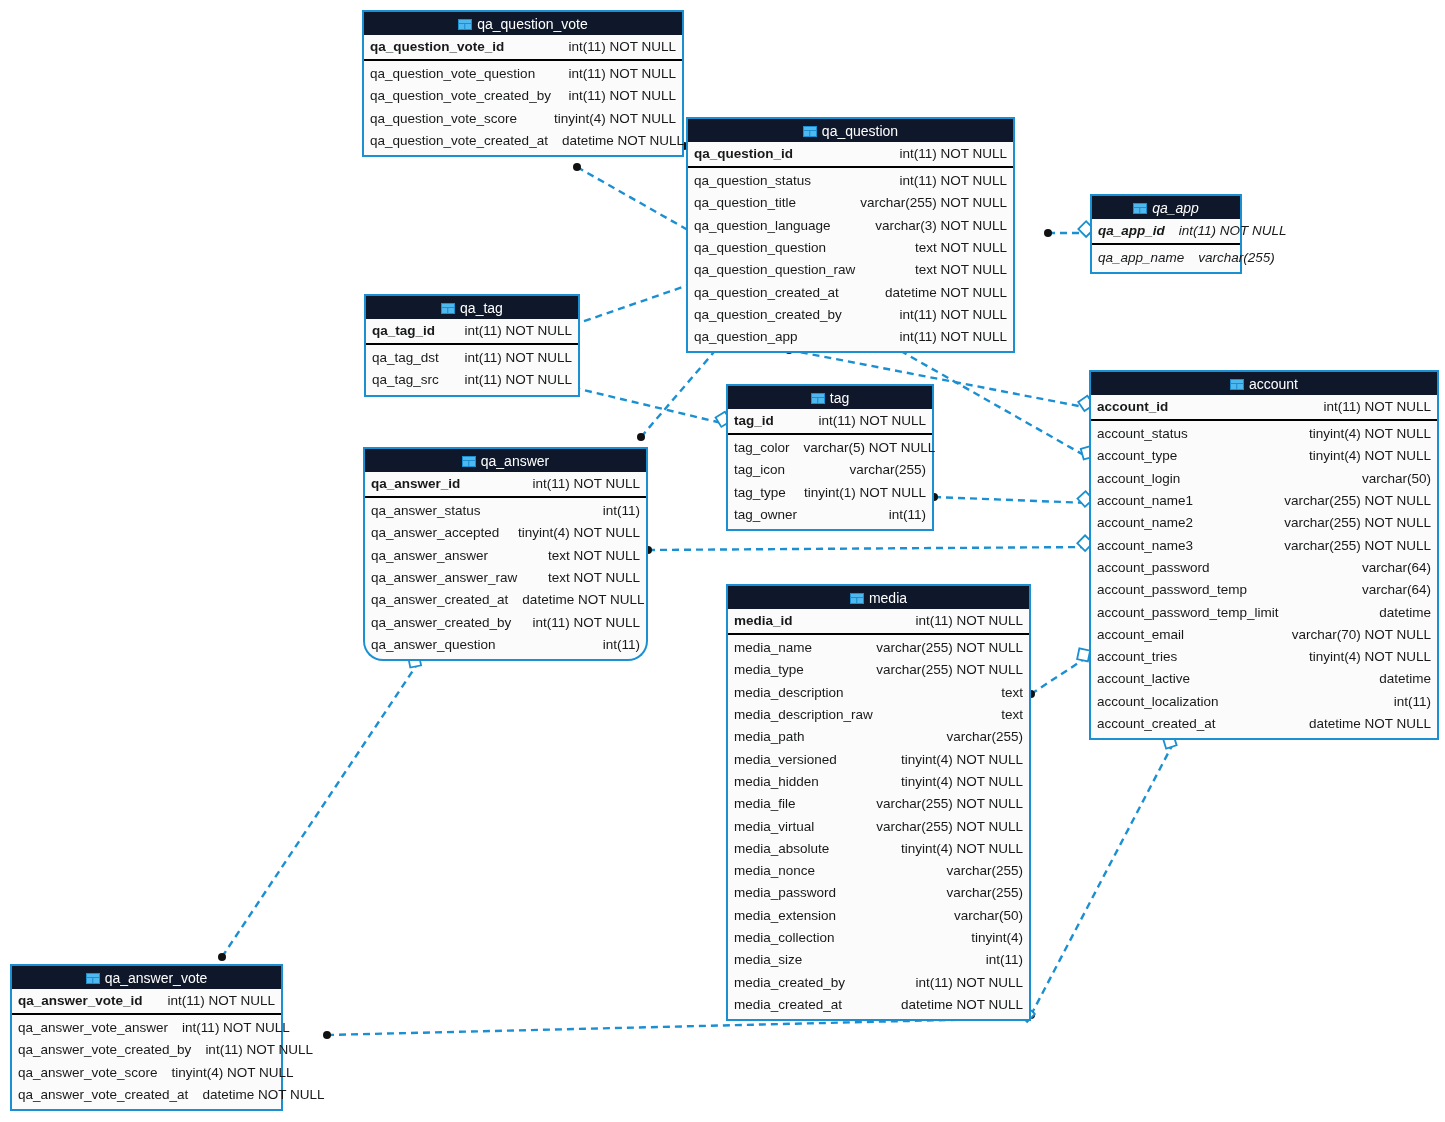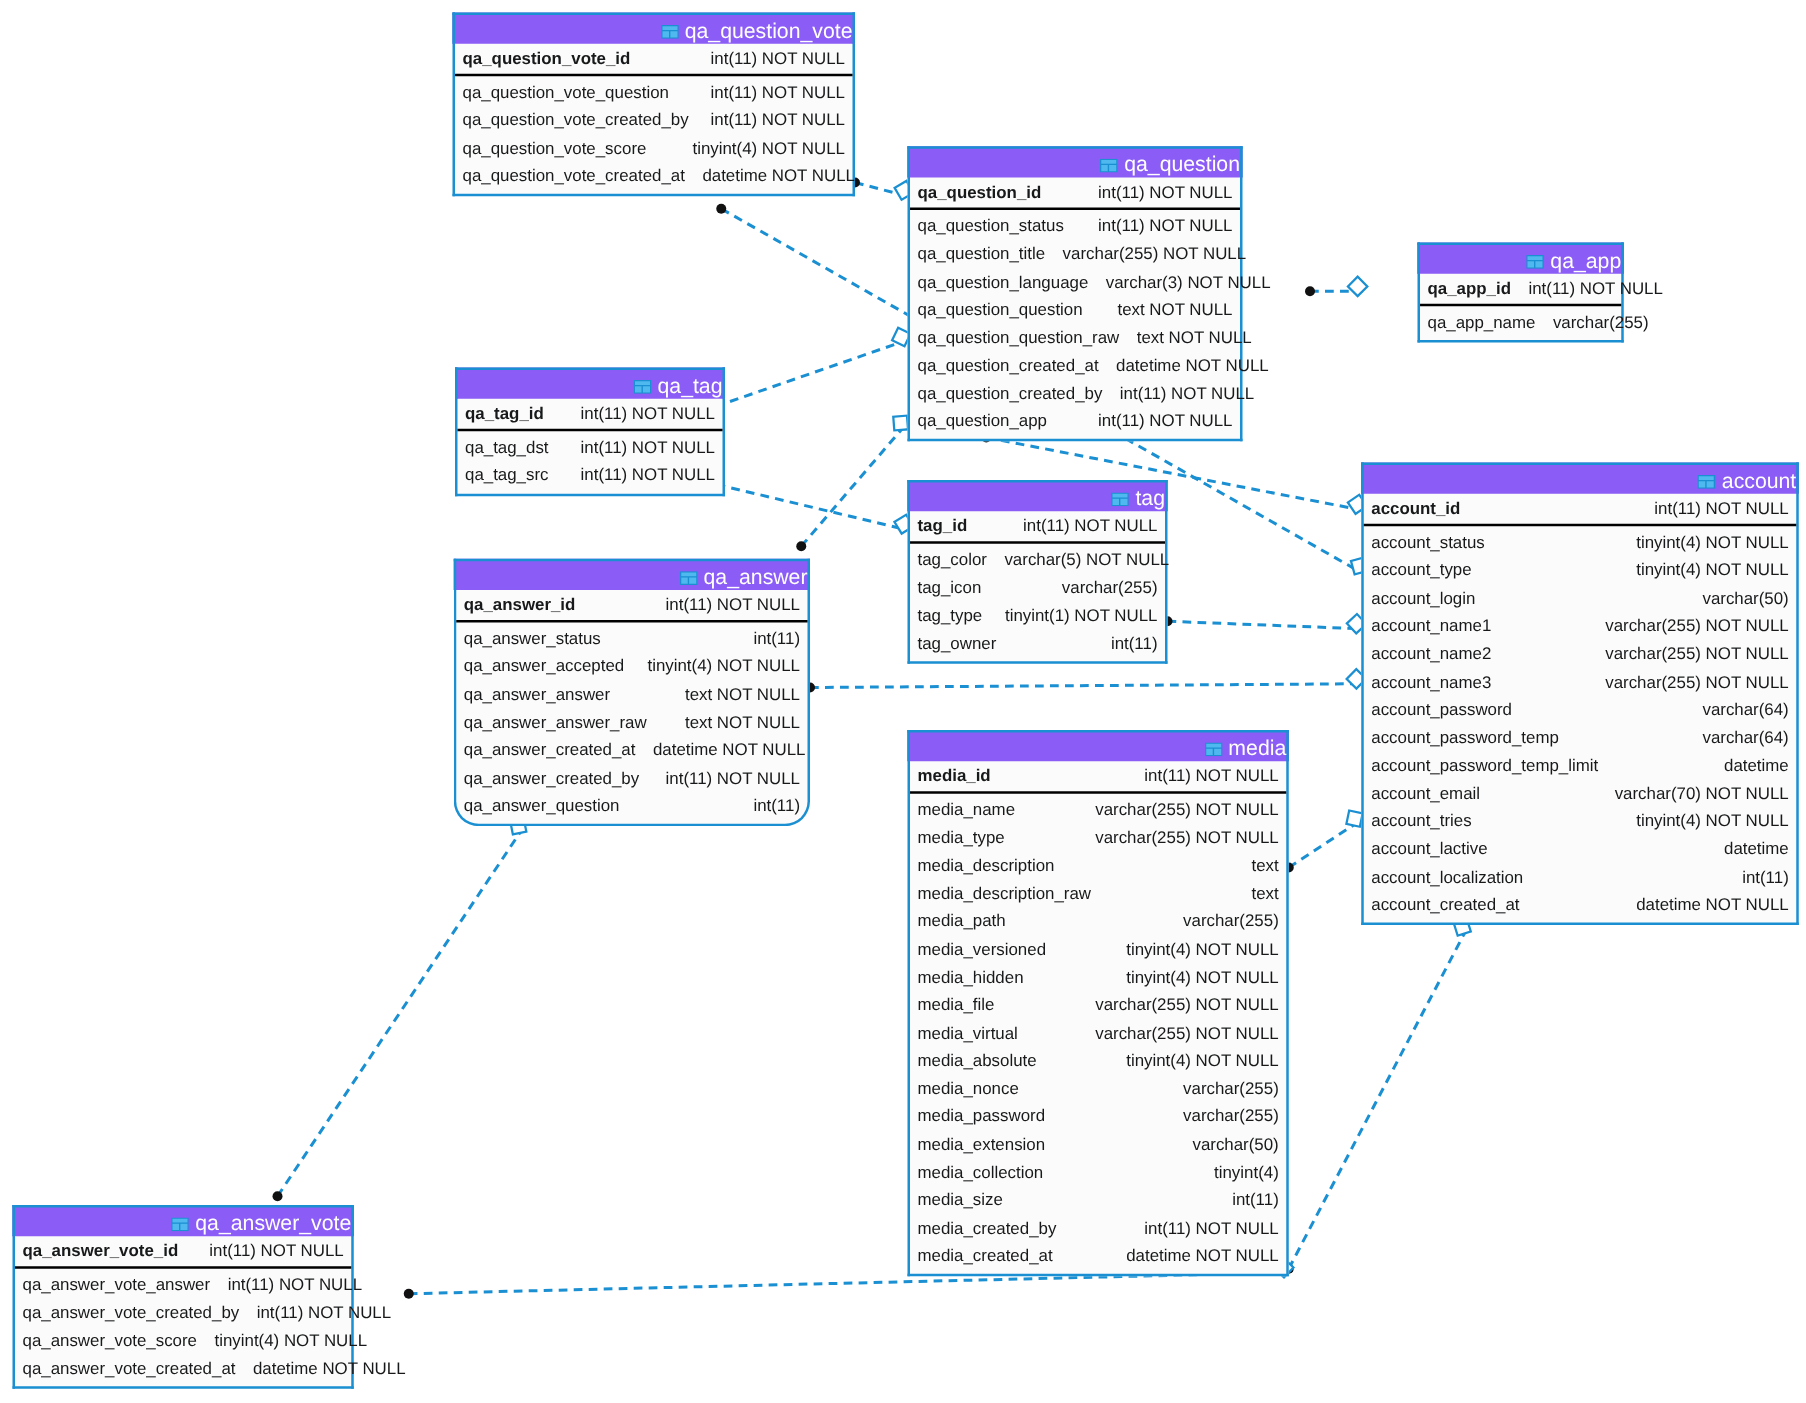--- a/index.html
+++ b/index.html
@@ -22,26 +22,26 @@
     pointer-events: none;
   }
   .entity {
     position: absolute;
     background: #fbfbfb;
     border: 2px solid #1a8fd1;
     border-top: none;
     z-index: 5;
   }
   .entity-header {
-    background: #8b5cf6;
+    background: #0f172a;
     color: #ffffff;
-    font-size: 17px;
+    font-size: 14px;
     height: 25px;
     line-height: 25px;
-    text-align: right;
+    text-align: center;
     white-space: nowrap;
     border-top: 2px solid #1a8fd1;
     border-left: 2px solid #1a8fd1;
     border-right: 2px solid #1a8fd1;
     margin: 0 -2px;
     position: relative;
   }
   .tbl-icon {
     display: inline-block;
     width: 14px; height: 11px;
@@ -169,21 +169,21 @@
           <div class="row">
             <span class="fname">qa_question_vote_score</span>
             <span class="ftype">tinyint(4) NOT NULL</span>
           </div>
           <div class="row">
             <span class="fname">qa_question_vote_created_at</span>
             <span class="ftype">datetime NOT NULL</span>
           </div>
         </div>
       </div>
-      <div class="entity" style="left: 726px; top: 117px; width: 268px;">
+      <div class="entity" style="left: 686px; top: 117px; width: 329px;">
         <div class="entity-header"><span class="tbl-icon"><svg width="14" height="11" viewBox="0 0 14 11">
               <rect x="0" y="0" width="14" height="11" fill="#1a8fd1"></rect>
               <rect x="1" y="1" width="12" height="3" fill="#4fb8ee"></rect>
               <rect x="1" y="5" width="5.2" height="5" fill="#4fb8ee"></rect>
               <rect x="7.3" y="5" width="5.7" height="5" fill="#4fb8ee"></rect>
             </svg></span><span>qa_question</span></div>
         <div class="pk-row">
           <div class="row">
             <span class="fname">qa_question_id</span>
             <span class="ftype">int(11) NOT NULL</span>
@@ -217,21 +217,21 @@
           <div class="row">
             <span class="fname">qa_question_created_by</span>
             <span class="ftype">int(11) NOT NULL</span>
           </div>
           <div class="row">
             <span class="fname">qa_question_app</span>
             <span class="ftype">int(11) NOT NULL</span>
           </div>
         </div>
       </div>
-      <div class="entity" style="left: 1134px; top: 194px; width: 165px;">
+      <div class="entity" style="left: 1090px; top: 194px; width: 152px; font-style: italic;">
         <div class="entity-header"><span class="tbl-icon"><svg width="14" height="11" viewBox="0 0 14 11">
               <rect x="0" y="0" width="14" height="11" fill="#1a8fd1"></rect>
               <rect x="1" y="1" width="12" height="3" fill="#4fb8ee"></rect>
               <rect x="1" y="5" width="5.2" height="5" fill="#4fb8ee"></rect>
               <rect x="7.3" y="5" width="5.7" height="5" fill="#4fb8ee"></rect>
             </svg></span><span>qa_app</span></div>
         <div class="pk-row">
           <div class="row">
             <span class="fname">qa_app_id</span>
             <span class="ftype">int(11) NOT NULL</span>

